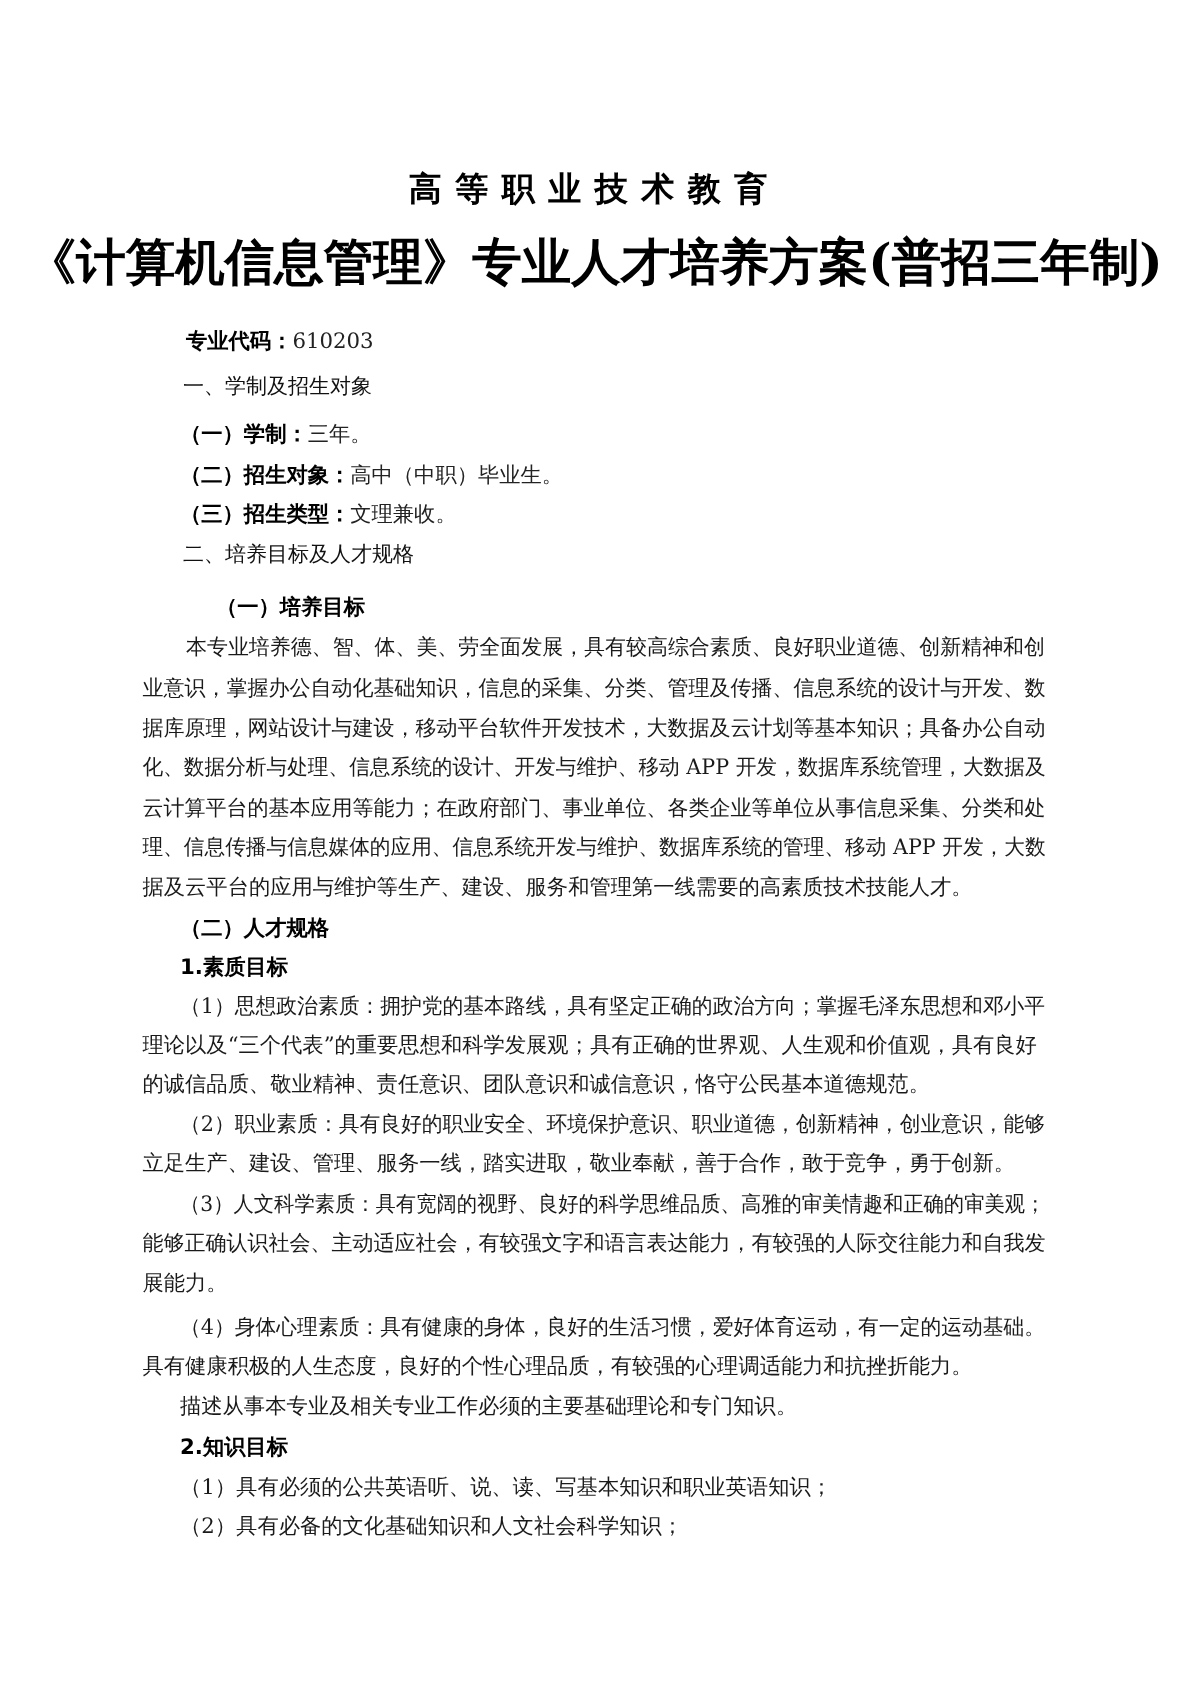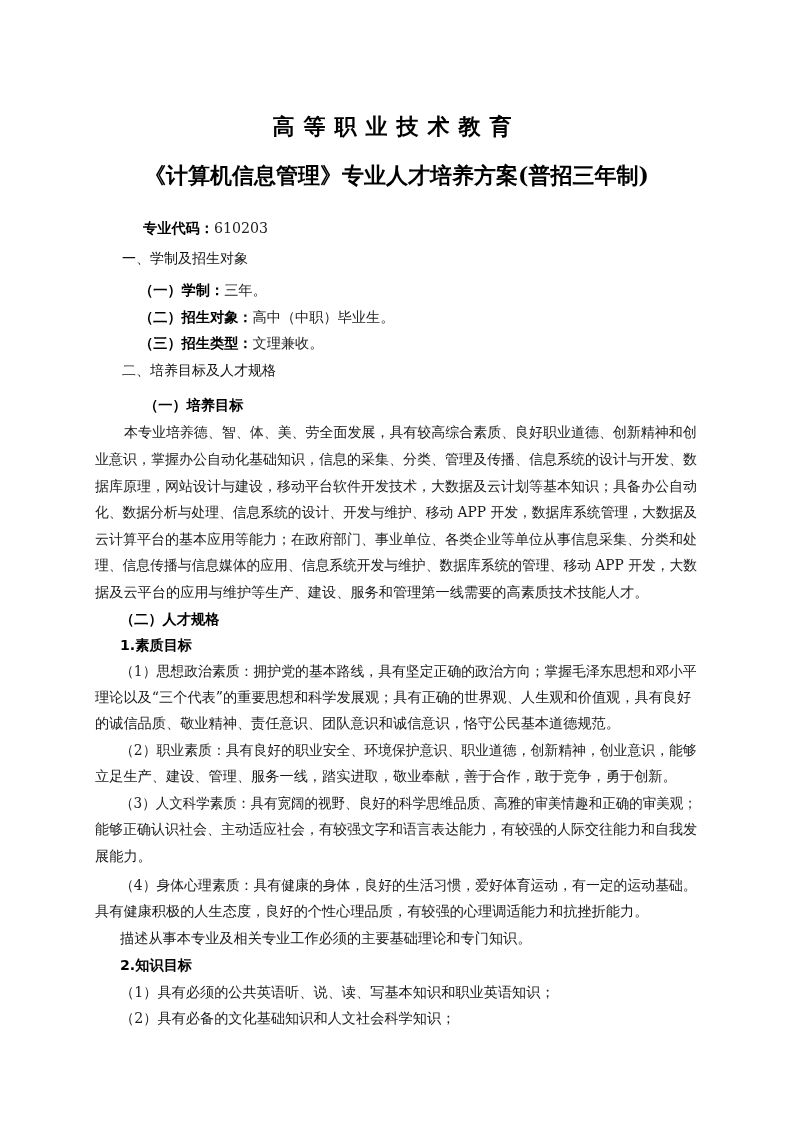--- a/index.html
+++ b/index.html
@@ -3,28 +3,28 @@
 <meta charset="utf-8">
 <style>
   html, body { margin: 0; padding: 0; background: #ffffff; }
   body { width: 793px; height: 1122px; position: relative; overflow: hidden;
          font-family: "DejaVu Serif", "Liberation Serif", serif; color: #111; }
   .page { position: absolute; left: 0; top: 0; width: 655px; height: 1122px; background: #fff; }
   .title1 { position: absolute; top: 113px; left: 0; width: 793px; text-align: center;
             font-family: "DejaVu Sans", sans-serif; font-weight: bold; font-size: 22px;
             letter-spacing: 9px; line-height: 28px; color: #000; }
   .title2 { position: absolute; top: 158px; left: 0; width: 793px; text-align: center;
-            font-family: "DejaVu Serif", serif; font-weight: bold; font-size: 22px;
+            font-family: "DejaVu Serif", serif; font-weight: bold; font-size: 33px;
             line-height: 34px; color: #000; white-space: nowrap; }
   .line { position: absolute; left: 95px; width: 602px; white-space: nowrap;
           font-size: 14.2px; line-height: 20px; color: #1a1a1a; text-align: justify; }
   .ind { left: 124px; }
   .bold { font-family: "DejaVu Sans", sans-serif; font-weight: bold; color: #000; }
   .h1 { font-family: "DejaVu Sans", sans-serif; font-size: 14px; left: 122px; color: #111; }
-  .lbl { font-family: "DejaVu Sans", sans-serif; font-weight: bold; color: #000; margin-left: 19px; }
+  .lbl { font-family: "DejaVu Sans", sans-serif; font-weight: bold; color: #000; }
   .val { font-family: "DejaVu Serif", serif; color: #222; }
 </style>
 </head>
 <body>
 
 <div class="page">
 
   <div class="title1">高等职业技术教育</div>
   <div class="title2">《计算机信息管理》专业人才培养方案(普招三年制)</div>
 

